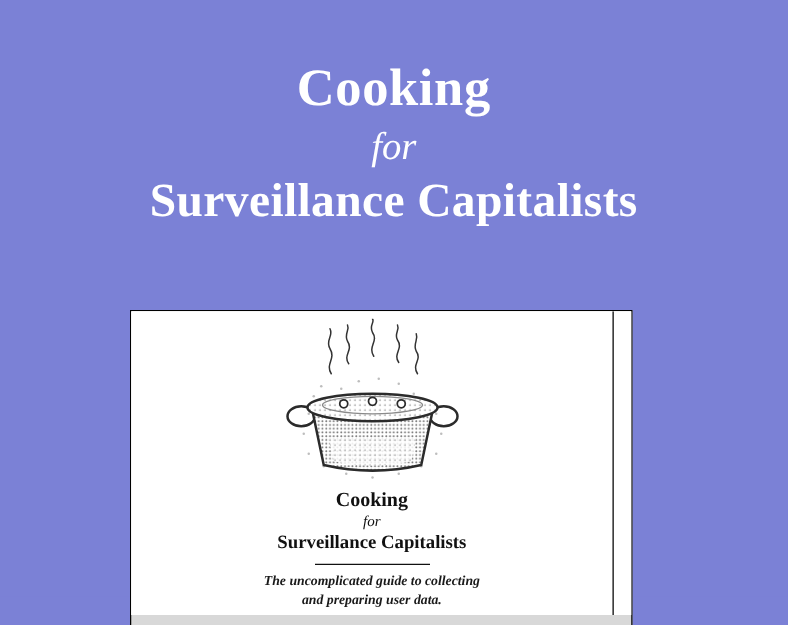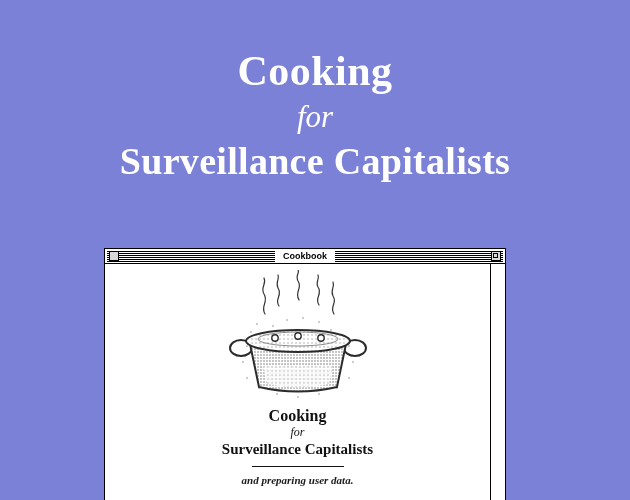--- a/index.html
+++ b/index.html
@@ -198,26 +198,20 @@
 <div class="page">
 
   <div class="hero">
     <div class="hero-line1">Cooking</div>
     <div class="hero-line2">for</div>
     <div class="hero-line3">Surveillance Capitalists</div>
   </div>
 
   <div class="window">
 
-    <div class="titlebar">
-      <div class="titlebar-stripes"></div>
-      <div class="win-btn close"></div>
-      <div class="title-text">Cookbook</div>
-      <div class="win-btn zoom"></div>
-    </div>
 
     <div class="window-body">
 
       <div class="doc">
 
         <div class="pot-wrap">
           <svg class="pot-svg" width="190" height="135" viewBox="0 0 190 135">
             <defs>
               <pattern id="dots" width="3" height="3" patternUnits="userSpaceOnUse">
                 <rect width="3" height="3" fill="#ffffff"></rect>
@@ -275,20 +269,21 @@
             <circle cx="95" cy="66" r="3.2" fill="#ffffff" stroke="#2b2b2b" stroke-width="1.4"></circle>
             <circle cx="118" cy="68" r="3.2" fill="#ffffff" stroke="#2b2b2b" stroke-width="1.4"></circle>
           </svg>
         </div>
 
         <div class="cover">
           <div class="cover-line1">Cooking</div>
           <div class="cover-line2">for</div>
           <div class="cover-line3">Surveillance Capitalists</div>
           <div class="cover-rule"></div>
+          <div class="cover-sub">The uncomplicated guide to collecting</div>
           <div class="cover-sub">and preparing user data.</div>
         </div>
 
       </div>
 
       <div class="scroll-right"></div>
 
     </div>
   </div>
 

